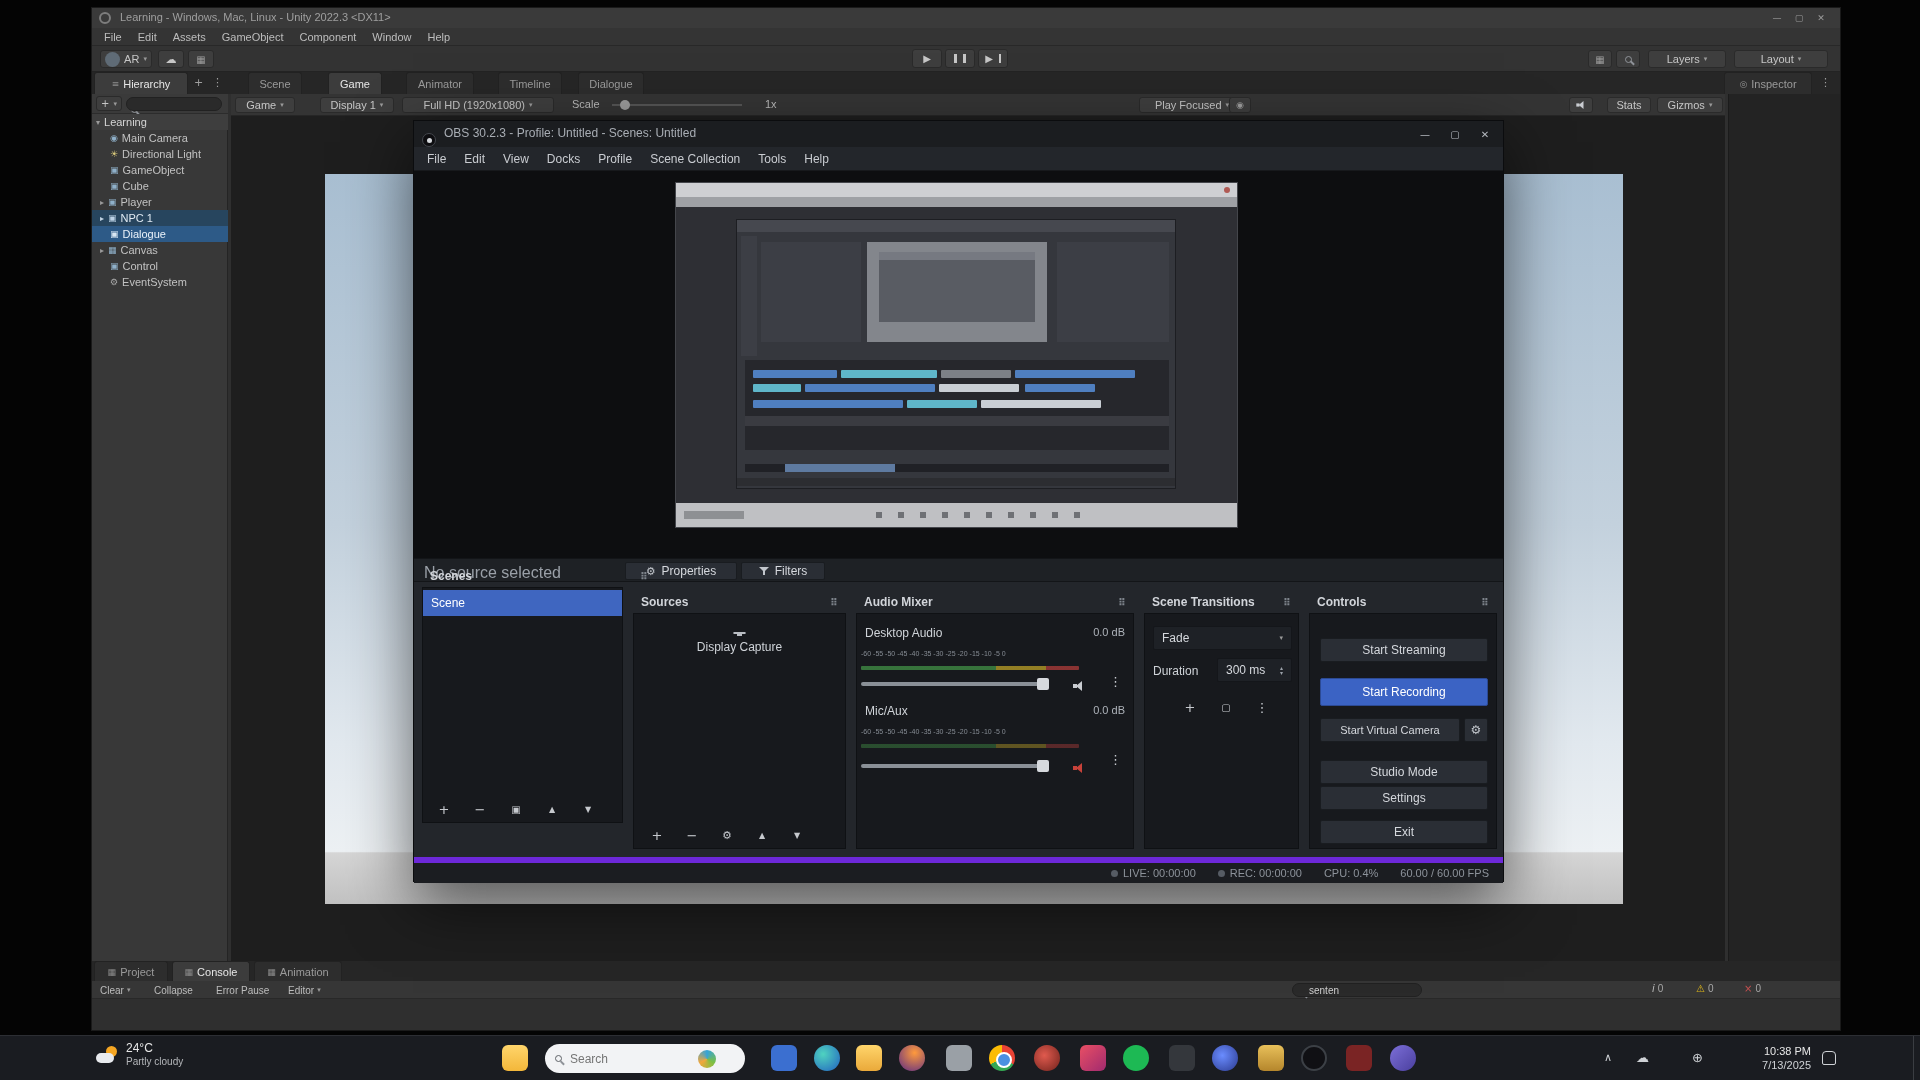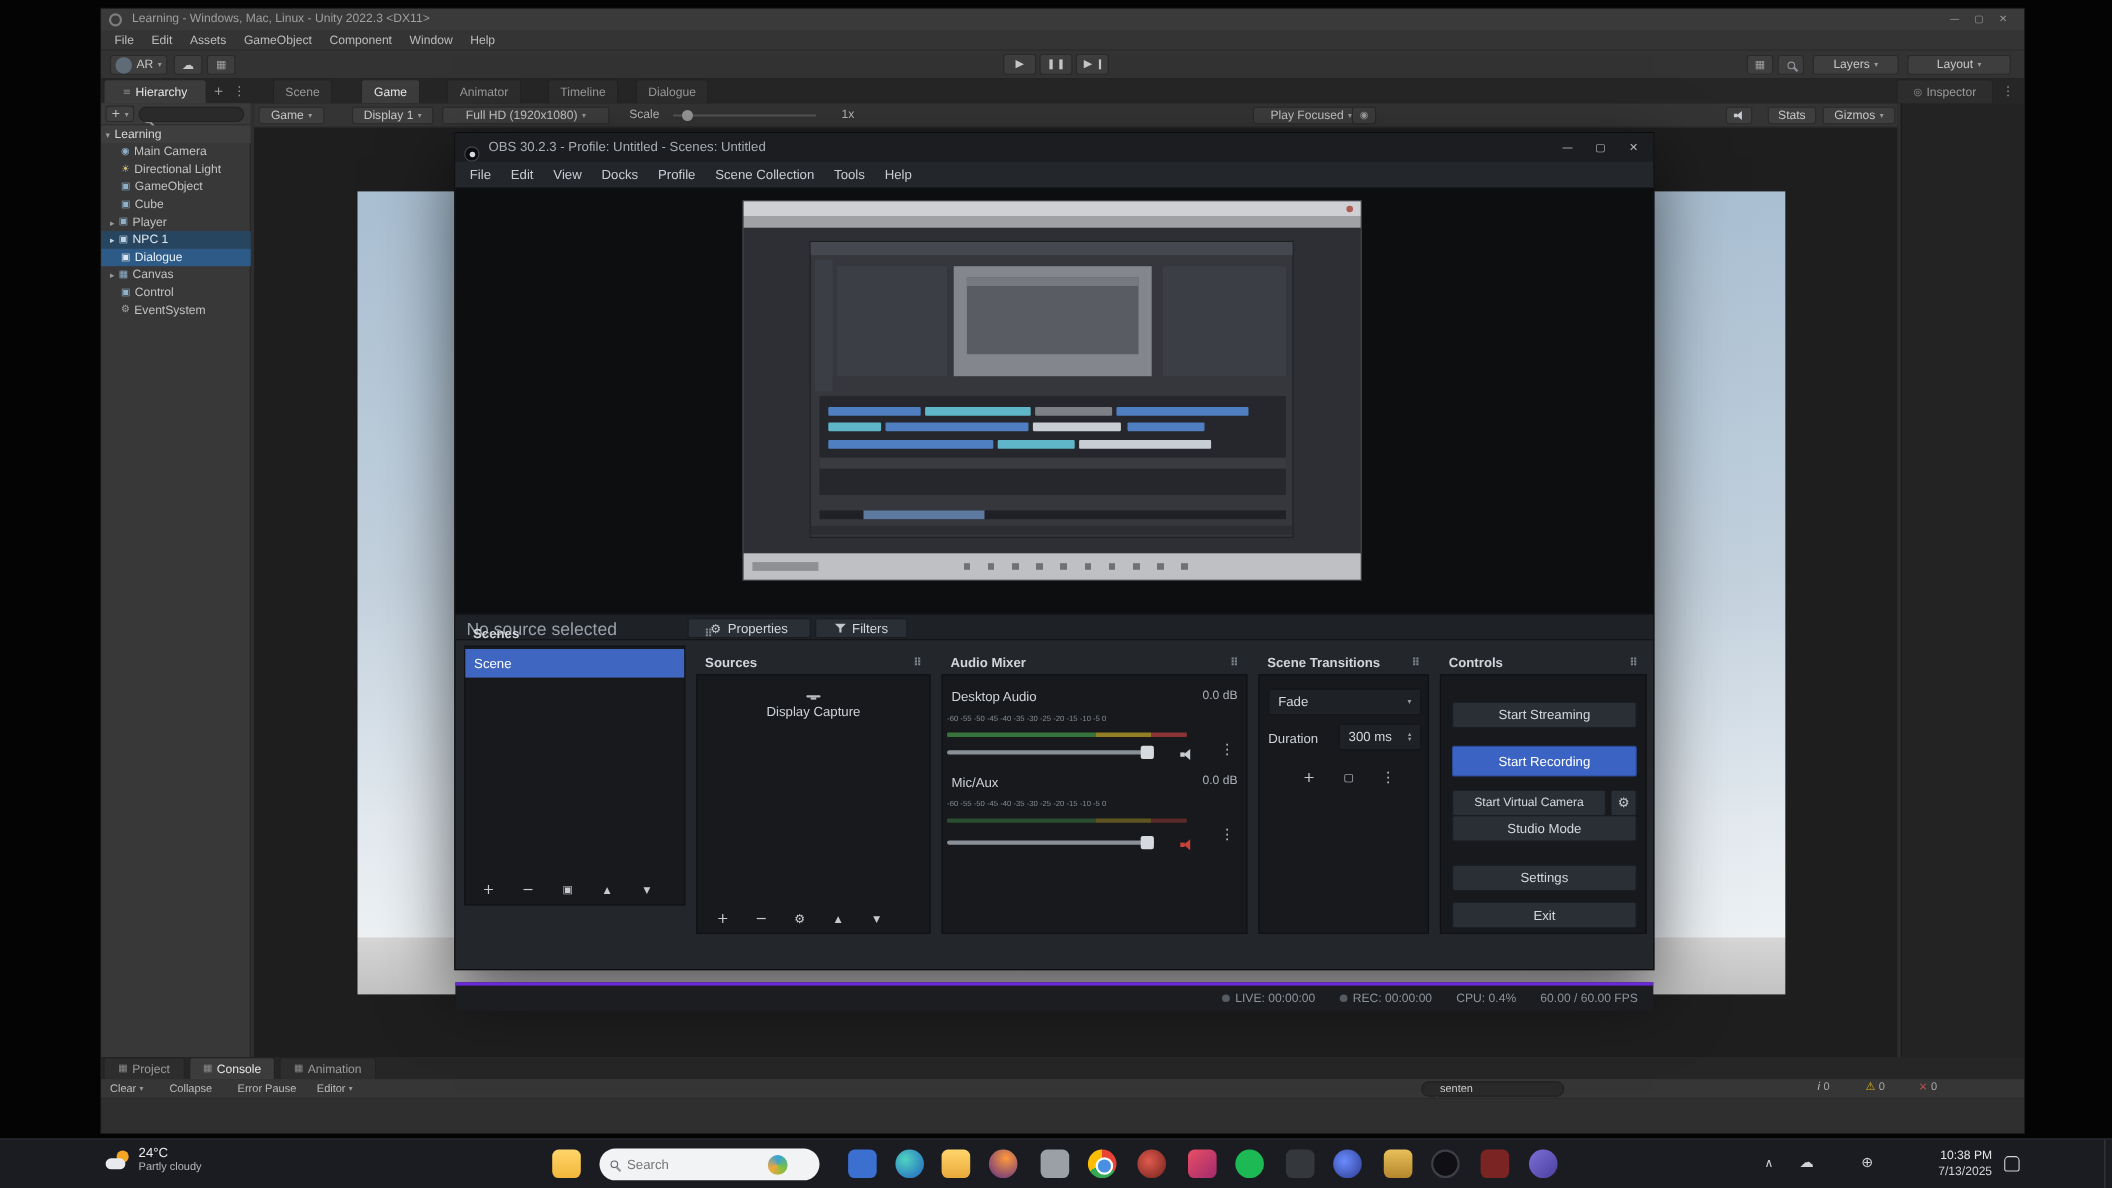--- a/index.html
+++ b/index.html
@@ -70,21 +70,21 @@
 .eye{width:14px;height:9px;border:1px solid #c2c6cc;border-radius:50%;position:relative;}
 .eye::after{content:"";position:absolute;left:4px;top:2px;width:3px;height:3px;border-radius:50%;background:#c2c6cc;}
 .lck{width:8px;height:6px;background:#b9bdc3;border-radius:1px;position:relative;margin-top:4px;}
 .lck::before{content:"";position:absolute;top:-4px;left:1px;width:4px;height:4px;border:1px solid #b9bdc3;border-bottom:none;border-radius:3px 3px 0 0;}
 .mon{width:13px;height:9px;border:1px solid #b9bdc3;border-radius:1px;position:relative;}
 .mon::after{content:"";position:absolute;left:3px;bottom:-3px;width:5px;height:2px;background:#b9bdc3;}
 .funnel{position:relative;width:10px;height:10px;}
 .funnel::before{content:"";position:absolute;left:0;top:1px;border-left:5px solid transparent;border-right:5px solid transparent;border-top:5px solid #c2c6cc;}
 .funnel::after{content:"";position:absolute;left:4px;top:5px;width:2px;height:4px;background:#c2c6cc;}
 .o-combo{background:#1e2126;border:1px solid #14161a;border-radius:2px;color:#d5d8dd;font-size:12px;display:flex;align-items:center;padding:0 8px;}
-.o-status{background:#1b1d21;border-top:3px solid #6d28d9;font-size:11px;color:#8d939b;margin-top:36px;}
+.o-status{background:#1b1d21;border-top:6px solid #6d28d9;font-size:11px;color:#8d939b;}
 .sdot{width:7px;height:7px;border-radius:50%;background:#565c64;display:inline-block;margin-right:5px;}
 
 
 .cap{background:#2e2f34;border:1px solid #44464b;}
 .clip{position:absolute;height:8px;border-radius:1px;}
 
 
 .taskbar{background:rgba(27,29,34,.97);border-top:1px solid #2c2e33;}
 .tb-icon{width:26px;height:26px;border-radius:6px;}
 .tb-circle{border-radius:50%;}
@@ -528,21 +528,21 @@
         </div>
         <div class="abs o-button" style="left:10px;top:64px;width:168px;height:28px;background:var(--record-blue);border-color:#2c4a94;color:#fff;">
           <span>Start Recording</span>
         </div>
         <div class="abs o-button" style="left:10px;top:104px;width:140px;height:24px;">
           <span style="font-size:11px;">Start Virtual Camera</span>
         </div>
         <div class="abs o-button" style="left:154px;top:104px;width:24px;height:24px;">
           <span class="g" style="font-size:12px;color:#c2c6cc;">⚙</span>
         </div>
-        <div class="abs o-button" style="left:10px;top:127px;width:168px;height:24px;">
+        <div class="abs o-button" style="left:10px;top:146px;width:168px;height:24px;">
           <span>Studio Mode</span>
         </div>
         <div class="abs o-button" style="left:10px;top:172px;width:168px;height:24px;">
           <span>Settings</span>
         </div>
         <div class="abs o-button" style="left:10px;top:206px;width:168px;height:24px;">
           <span>Exit</span>
         </div>
       </div>
     </div>

